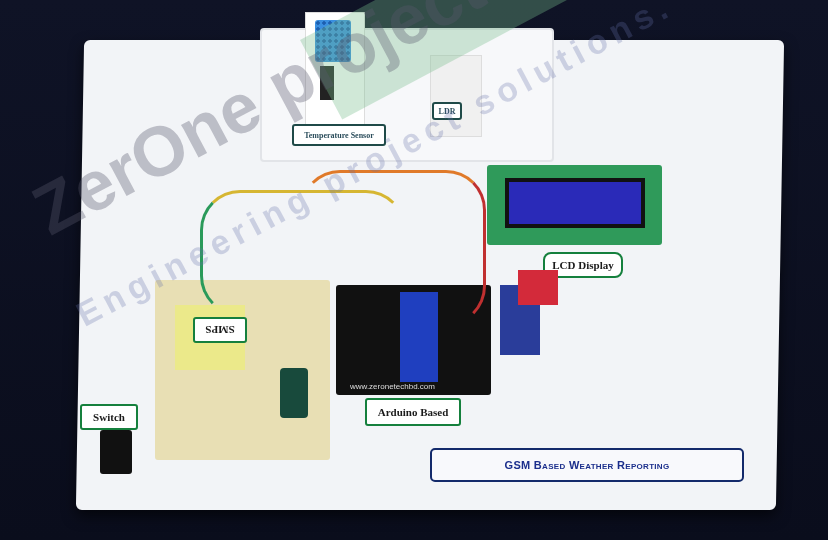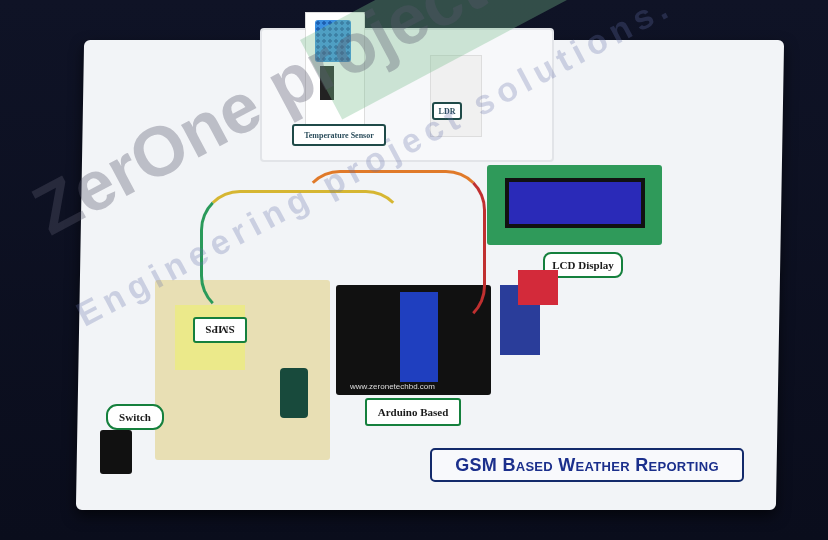--- a/index.html
+++ b/index.html
@@ -7,21 +7,21 @@
   .bg{position:absolute;inset:0;background:linear-gradient(180deg,#0f1326 0%,#0a0d1c 100%);}
   .board{position:absolute;left:80px;top:40px;width:700px;height:470px;background:#f2f4f7;border-radius:6px;box-shadow:0 6px 14px rgba(0,0,0,.6);transform:skewX(-1deg);}
   .stand{position:absolute;left:260px;top:28px;width:290px;height:130px;background:#f7f8fa;border:2px solid #e2e4e8;border-radius:4px;}
   .dht{position:absolute;left:305px;top:12px;width:58px;height:120px;background:#fff;border:1px solid #ddd;}
   .dht-sensor{position:absolute;left:315px;top:20px;width:36px;height:42px;background:#3a8fe0;border-radius:3px;
     background-image:radial-gradient(#1d5fb0 1.5px,transparent 2px);background-size:6px 6px;}
   .dht-pin{position:absolute;left:320px;top:66px;width:14px;height:34px;background:#222;}
   .ldr-block{position:absolute;left:430px;top:55px;width:50px;height:80px;background:#f0f0f0;border:1px solid #ddd;}
   .label{position:absolute;background:#fff;border:2px solid #15803d;border-radius:3px;font-size:11px;font-weight:bold;color:#1a1a1a;display:flex;align-items:center;justify-content:center;white-space:nowrap;}
   .label.teal{border-color:#1f4a48;font-size:8px;color:#2c4e5c;}
-  .title-label{position:absolute;left:430px;top:448px;width:310px;height:30px;border:2px solid #132a6b;border-radius:5px;background:#f8f9fc;color:#1b2f8c;font-family:"Liberation Sans",sans-serif;font-weight:bold;font-size:18px;display:flex;align-items:center;justify-content:center;letter-spacing:.3px;font-variant:small-caps;}
+  .title-label{position:absolute;left:430px;top:448px;width:310px;height:30px;border:2px solid #132a6b;border-radius:5px;background:#f8f9fc;color:#1b2f8c;font-family:"Liberation Sans",sans-serif;font-weight:bold;font-size:11px;display:flex;align-items:center;justify-content:center;letter-spacing:.3px;font-variant:small-caps;}
   .lcd{position:absolute;left:487px;top:165px;width:175px;height:80px;background:#2f9a5a;border-radius:3px;}
   .lcd-screen{position:absolute;left:505px;top:178px;width:140px;height:50px;background:#2a2ab8;border:4px solid #111;box-sizing:border-box;}
   .smps{position:absolute;left:155px;top:280px;width:175px;height:180px;background:#e8dfb4;border-radius:3px;}
   .transformer{position:absolute;left:175px;top:305px;width:70px;height:65px;background:#ebe98a;}
   .cap{position:absolute;left:280px;top:368px;width:28px;height:50px;background:#184a3c;border-radius:4px;}
   .nano-board{position:absolute;left:336px;top:285px;width:155px;height:110px;background:#111;border-radius:3px;}
   .nano{position:absolute;left:400px;top:292px;width:38px;height:90px;background:#1f3fbf;}
   .gsm{position:absolute;left:518px;top:270px;width:40px;height:35px;background:#d32a3a;}
   .gsm-base{position:absolute;left:500px;top:285px;width:40px;height:70px;background:#2a3d9a;}
   .switch{position:absolute;left:100px;top:430px;width:32px;height:44px;background:#111;border-radius:3px;}
@@ -55,21 +55,21 @@
 <div class="label" style="left:193px;top:317px;width:50px;height:22px;transform:rotate(180deg);">SMPS</div>
 
 <div class="nano-board"></div>
 <div class="nano"></div>
 <div style="position:absolute;left:350px;top:382px;font-size:8px;color:#ddd;font-family:Liberation Sans, sans-serif;">www.zeronetechbd.com</div>
 <div class="label" style="left:365px;top:398px;width:92px;height:24px;">Arduino Based</div>
 
 <div class="gsm-base"></div>
 <div class="gsm"></div>
 
-<div class="label" style="left:106px;top:404px;width:54px;height:22px;border-radius:11px;">Switch</div>
+<div class="label" style="left:80px;top:404px;width:54px;height:22px;">Switch</div>
 <div class="switch"></div>
 
 <div class="wire" style="left:200px;top:190px;width:200px;height:120px;border-top:3px solid #d6b632;border-left:3px solid #2a9a5a;"></div>
 <div class="wire" style="left:300px;top:170px;width:180px;height:150px;border-top:3px solid #e07a2a;border-right:3px solid #c03030;"></div>
 
 <div class="title-label">GSM Based Weather Reporting</div>
 
 <div class="wm-green"></div>
 <div class="watermark"><span>ZerOne</span> <span>projects</span></div>
 <div class="wm-sub">Engineering project solutions.</div>

